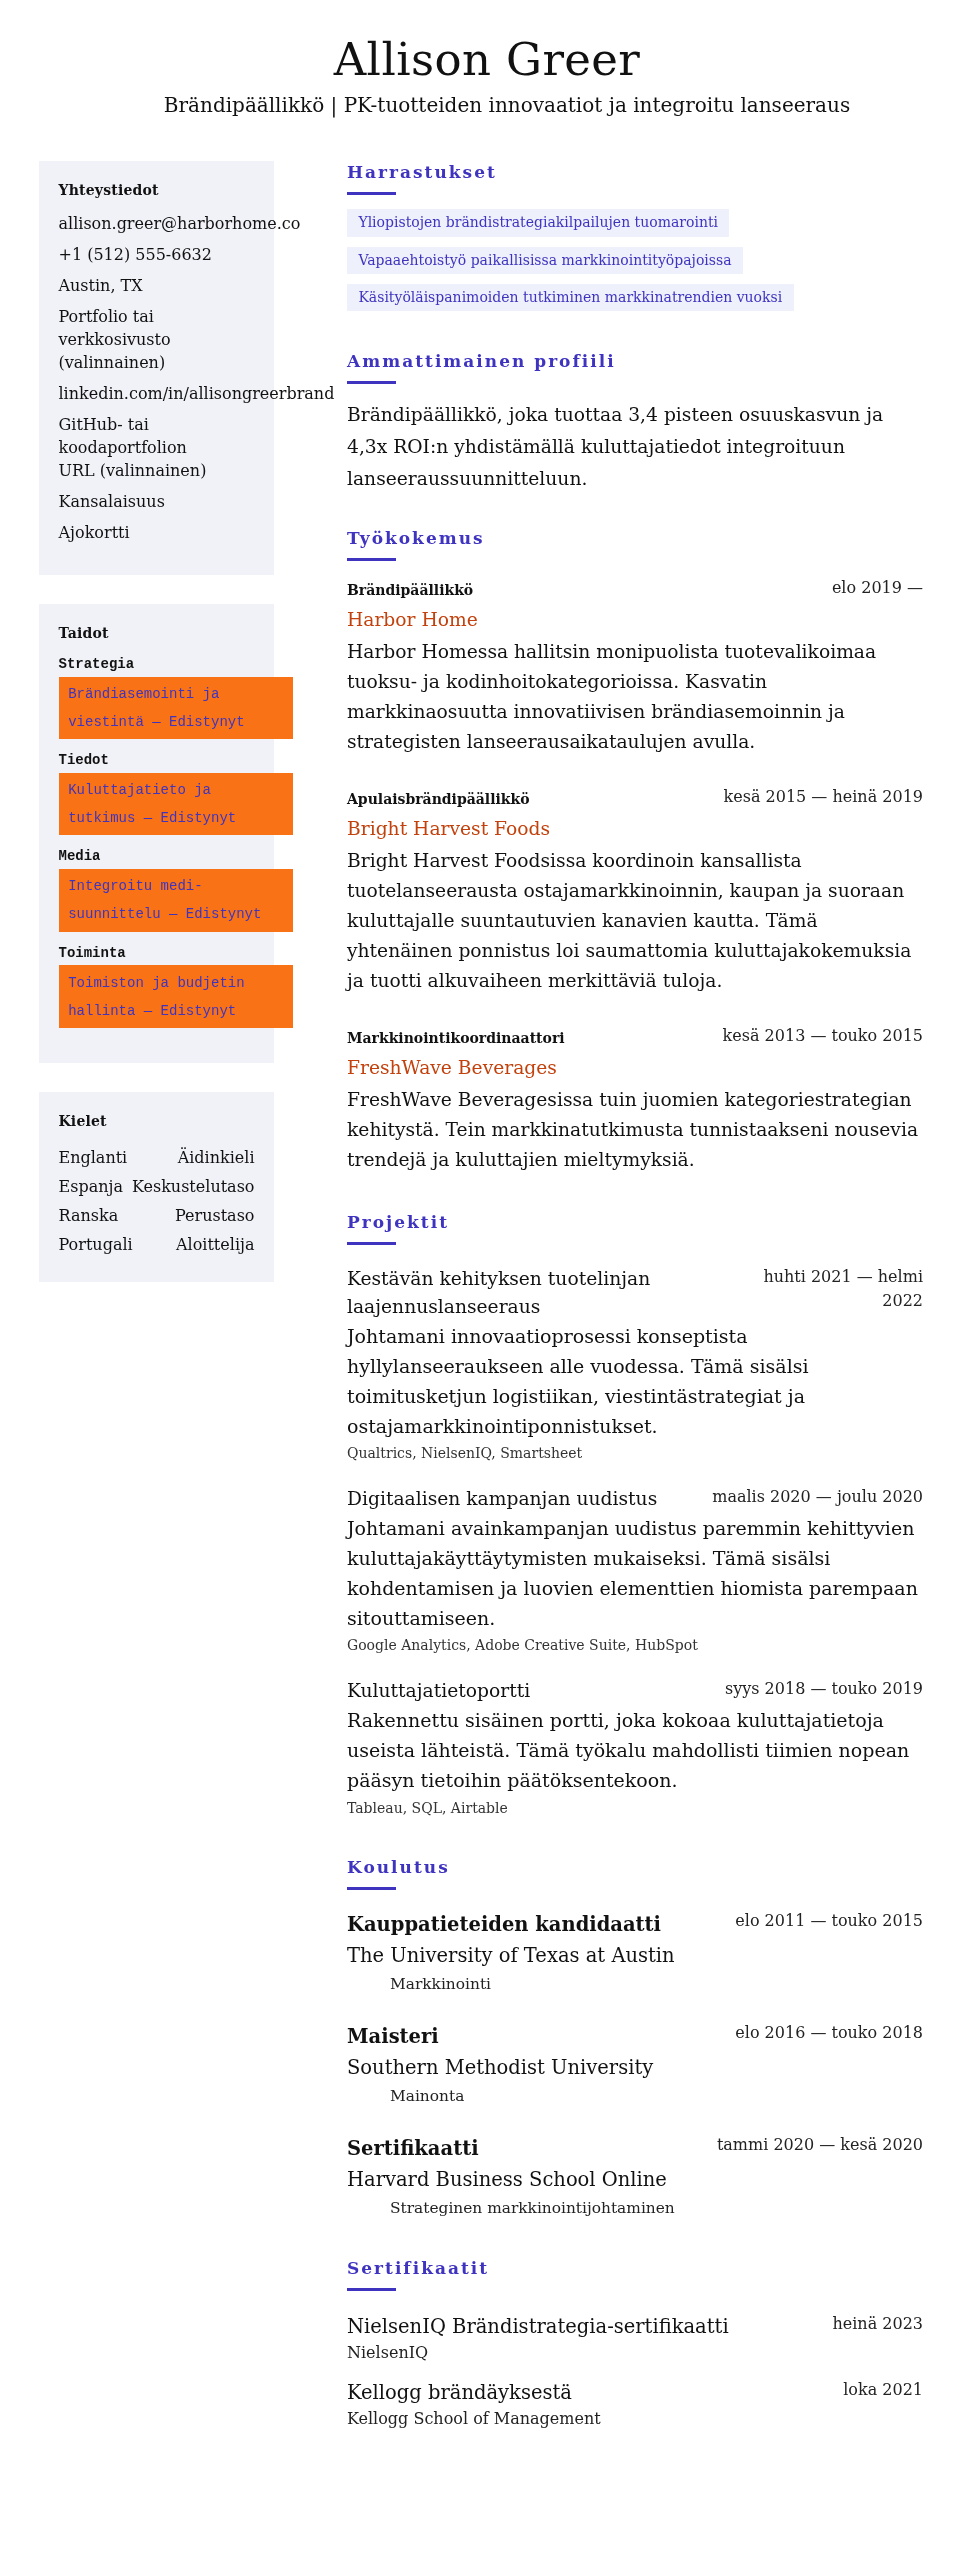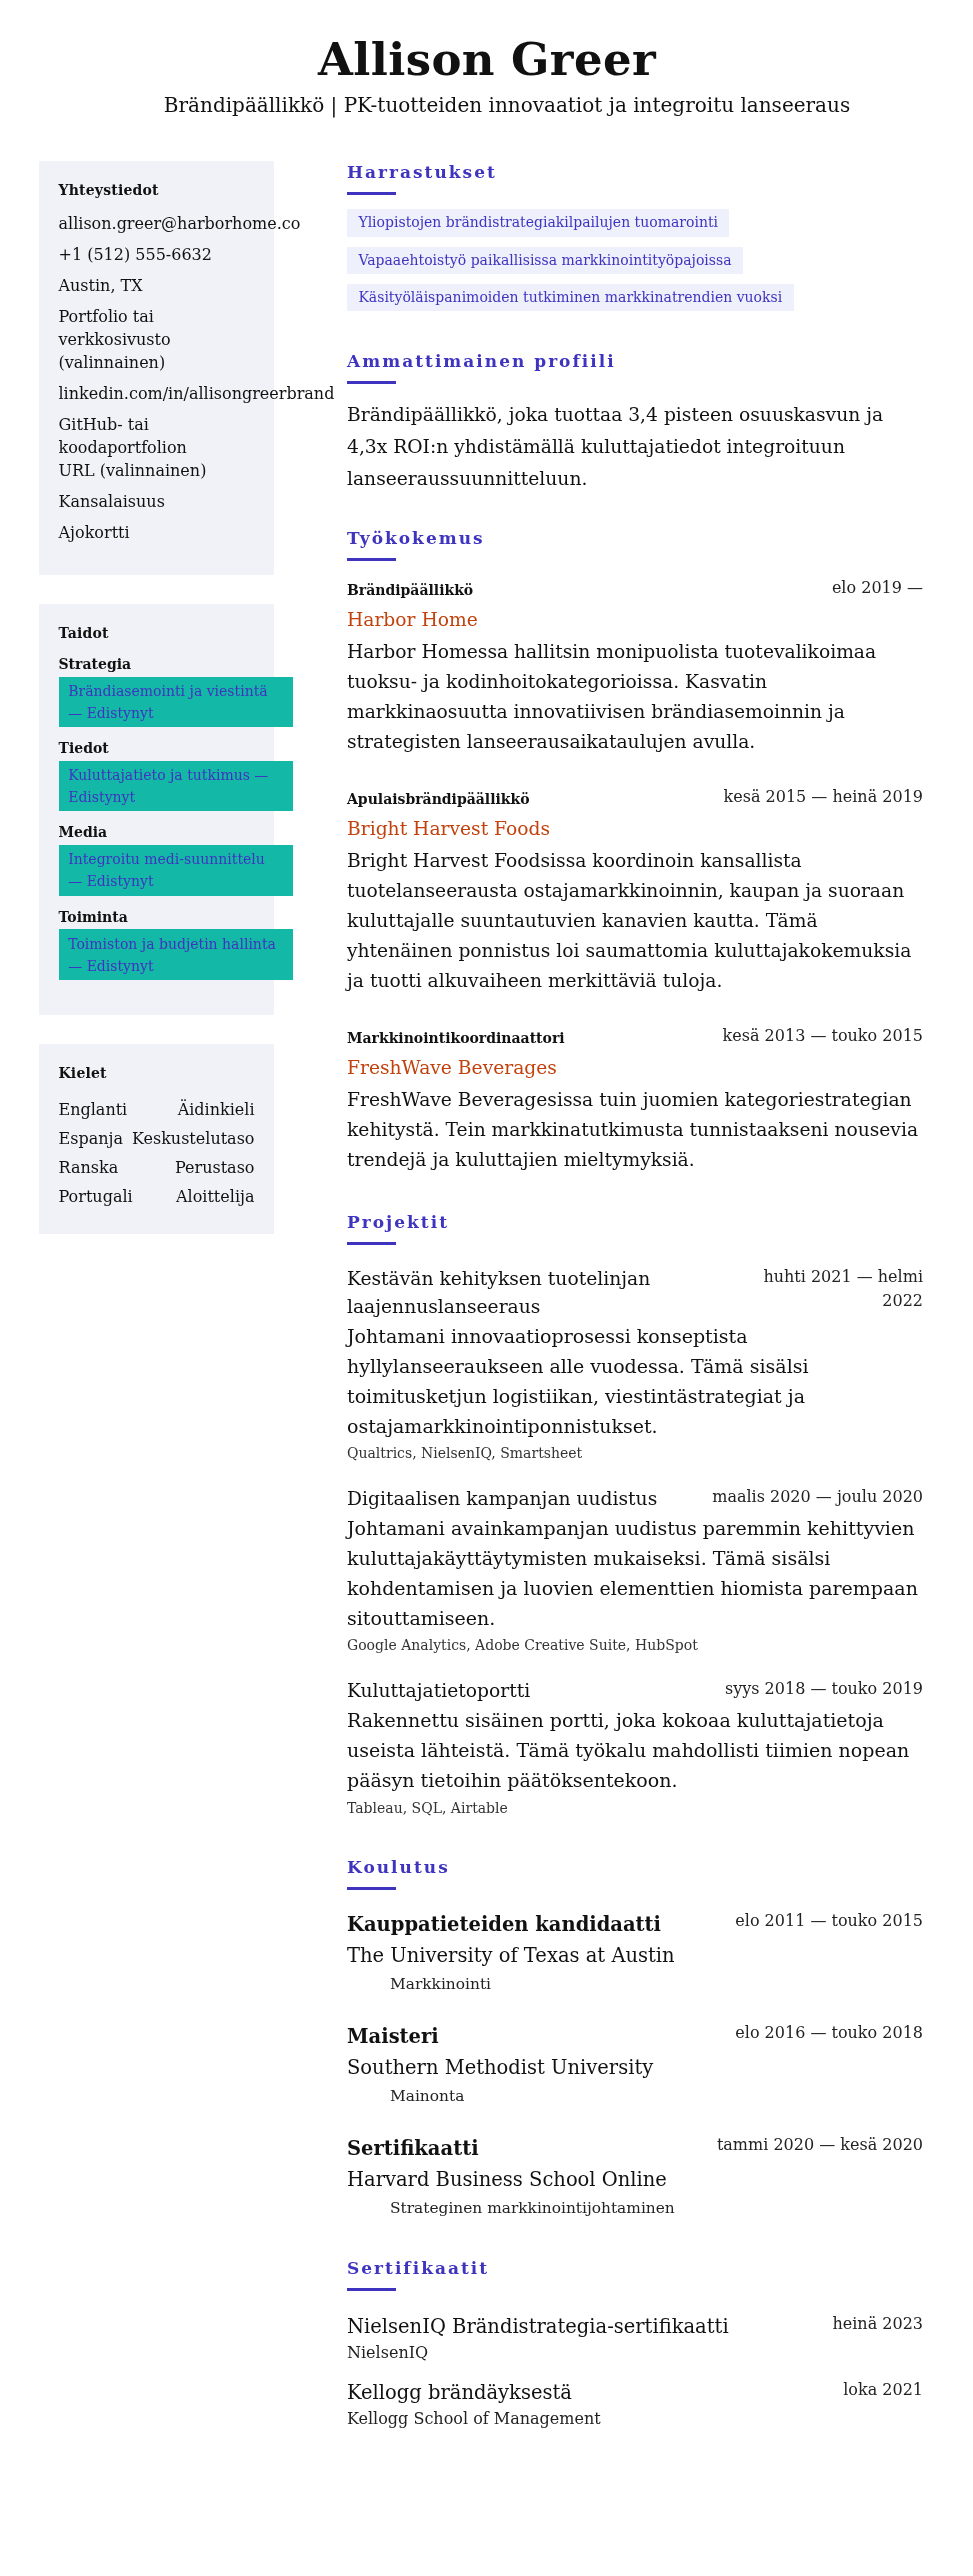--- a/index.html
+++ b/index.html
@@ -5,32 +5,32 @@
   * { box-sizing: border-box; margin: 0; padding: 0; }
   html, body { background: #ffffff; }
   body {
     width: 974px;
     min-height: 2576px;
     font-family: "DejaVu Serif", serif;
     color: #111111;
     position: relative;
   }
   .header { text-align: center; padding-top: 34px; height: 146px; }
-  .name { font-size: 45px; font-weight: bold; line-height: 52px; letter-spacing: 0.4px; }
+  .name { font-size: 45px; font-weight: normal; line-height: 52px; letter-spacing: 0.4px; }
   .headline { font-size: 20px; line-height: 29px; margin-top: 4.9px; color: #111; padding-left: 40px; }
 
   .layout { position: relative; }
   .sidebar { position: absolute; left: 39px; top: 14.6px; width: 235px; }
   .side-box { background: #f1f2f7; padding: 21px 19.5px 23px 19.5px; margin-bottom: 29px; }
   .side-title { font-size: 14px; font-weight: bold; margin-bottom: 14.6px; letter-spacing: 0.2px; }
   .contact-item { font-size: 16px; line-height: 23px; margin-bottom: 8px; white-space: normal; }
   .contact-item.nowrap { white-space: nowrap; }
-  .skill-group { margin-bottom: 13px; }
+  .skill-group { margin-bottom: 13px; font-family: Liberation Mono, monospace; }
   .skill-cat { font-size: 14px; font-weight: bold; margin-bottom: 4.9px; }
-  .skill-tag { background: #14b8a6; color: #3f34c0; font-size: 14px; line-height: 22px; padding: 3.2px 9.7px; width: 234px; }
+  .skill-tag { background: #f97316; color: #3f34c0; font-size: 14px; line-height: 28px; padding: 3.2px 9.7px; width: 234px; }
   .lang-row { display: flex; justify-content: space-between; font-size: 16px; line-height: 29px; }
 
   .main { position: absolute; left: 347px; top: 14.6px; width: 576px; }
   .section { margin-bottom: 36px; }
   .sec-title { color: #3f34c0; font-size: 17px; font-weight: bold; letter-spacing: 2px; line-height: 23px; }
   .sec-rule { width: 49px; height: 3.2px; background: #3f34c0; margin-top: 8px; margin-bottom: 14.6px; }
   .hobby-tag { display: inline-block; background: #eef0fb; color: #3f34c0; font-size: 14px; line-height: 19.5px; padding: 4px 11.4px; margin-bottom: 9.7px; }
   .profile-text { font-size: 18.7px; line-height: 32px; }
   .entry { margin-bottom: 28px; }
   .entry-head { display: flex; justify-content: space-between; align-items: flex-start; }

